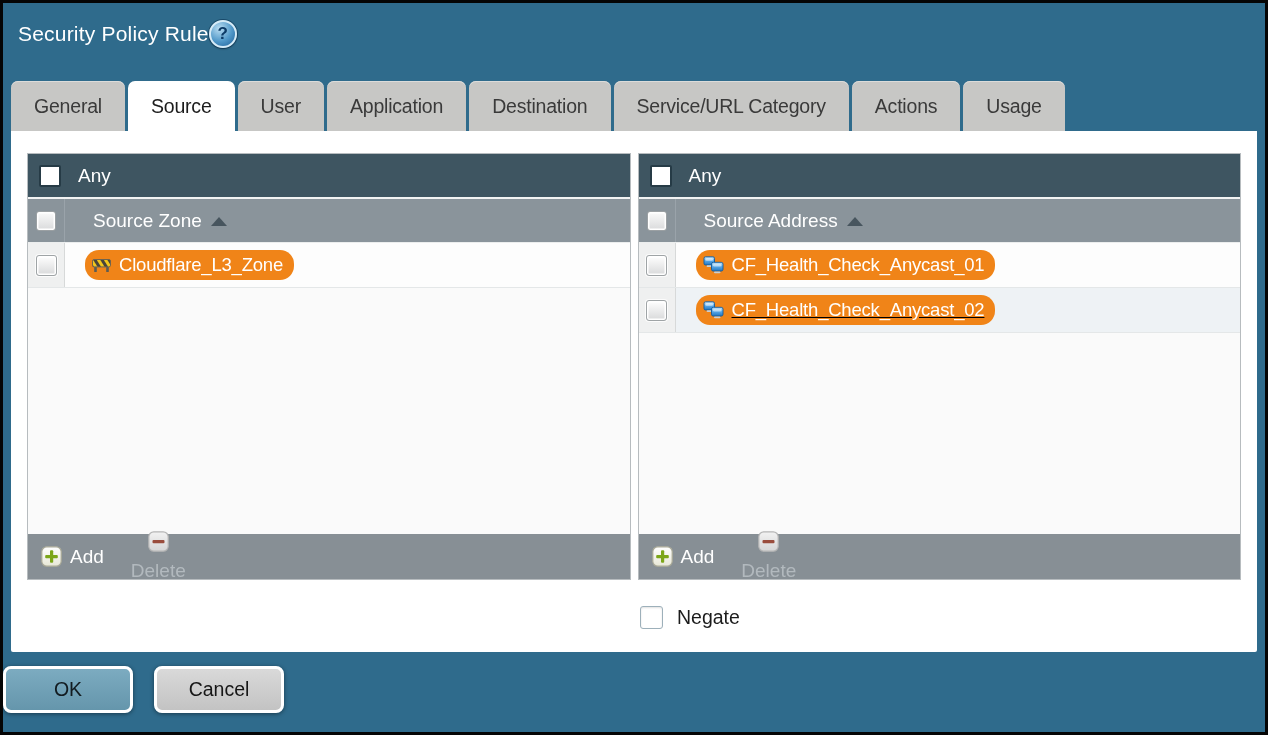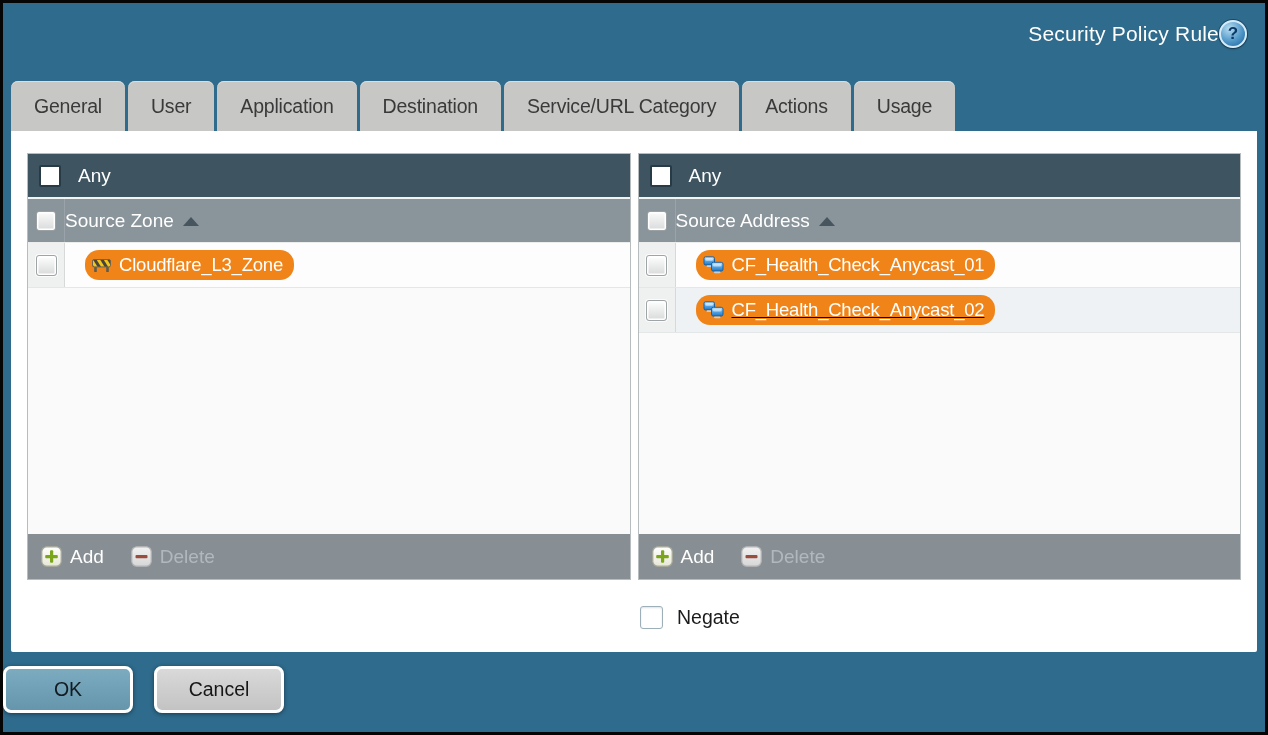--- a/index.html
+++ b/index.html
@@ -9,21 +9,21 @@
     width:1268px; height:735px;
     border:3px solid #050505;
     background:#2F6B8C;
     display:flex; flex-direction:column;
     overflow:hidden;
   }
 
   
   .titlebar {
     height:62px; flex:none;
-    display:flex; align-items:center; justify-content:flex-end;
+    display:flex; align-items:center; justify-content:flex-start;
     padding:0 18px 0 15px;
   }
   .dlg-title { color:#fff; font-size:21px; letter-spacing:.2px; }
   .help-badge {
     width:28px; height:28px; border-radius:50%;
     background:radial-gradient(circle at 35% 28%, #b9ddf2, #4f97c8 55%, #1d5e97);
     border:2px solid #d6ebf7;
     box-shadow:0 0 0 1px rgba(10,50,80,.55), 0 1px 2px rgba(0,0,0,.4);
     color:#0c3a66; font-size:17px; font-weight:bold;
     display:flex; align-items:center; justify-content:center;
@@ -69,21 +69,21 @@
     background:#8A949B;
     display:flex; align-items:center;
     color:#fff; font-size:19px;
     border-bottom:1px solid #eceeee;
   }
   .hdr-cb-col {
     width:37px; height:100%; flex:none;
     display:flex; align-items:center; justify-content:center;
     border-right:1px solid #9aa3aa;
   }
-  .hdr-label { margin-left:0; }
+  .hdr-label { margin-left:28px; }
   .sort-asc {
     width:0; height:0; margin-left:9px; margin-top:2px;
     border-left:8px solid transparent; border-right:8px solid transparent;
     border-bottom:9px solid #47555e;
   }
 
   .rows { flex:1; background:#fafafa; overflow:hidden; }
   .row { height:45px; display:flex; border-bottom:1px solid #e4e7e8; background:#fdfdfd; }
   .row.alt { background:#eef2f5;text-decoration:underline; }
   .cb-cell {
@@ -101,21 +101,21 @@
   }
 
   .panel-footer {
     height:45px; flex:none;
     background:#878F95;
     display:flex; align-items:center; gap:27px;
     padding:0 13px;
   }
   .action { display:flex; align-items:center; gap:8px; cursor:pointer; }
   .action-label { color:#fff; font-size:19px; }
-  .action.disabled { cursor:default; }
+  .action.disabled { cursor:default;flex-direction:column; }
   .action.disabled .action-label { color:#b2b9be; }
 
   
   .cb { cursor:pointer; }
   .cb-any {
     width:22px; height:22px; background:#fff;
     border:2px solid #263b46; border-radius:2px;
   }
   .cb-hdr {
     width:20px; height:20px; border-radius:3px;
@@ -187,20 +187,21 @@
 
 <div class="dialog">
 
   <div class="titlebar">
     <span class="dlg-title">Security Policy Rule</span>
     <div class="help-badge">?</div>
   </div>
 
   <div class="tabbar">
     <div class="tab">General</div>
+    <div class="tab active">Source</div>
     <div class="tab">User</div>
     <div class="tab">Application</div>
     <div class="tab">Destination</div>
     <div class="tab">Service/URL Category</div>
     <div class="tab">Actions</div>
     <div class="tab">Usage</div>
   </div>
 
   <div class="content">
     <div class="panels">

